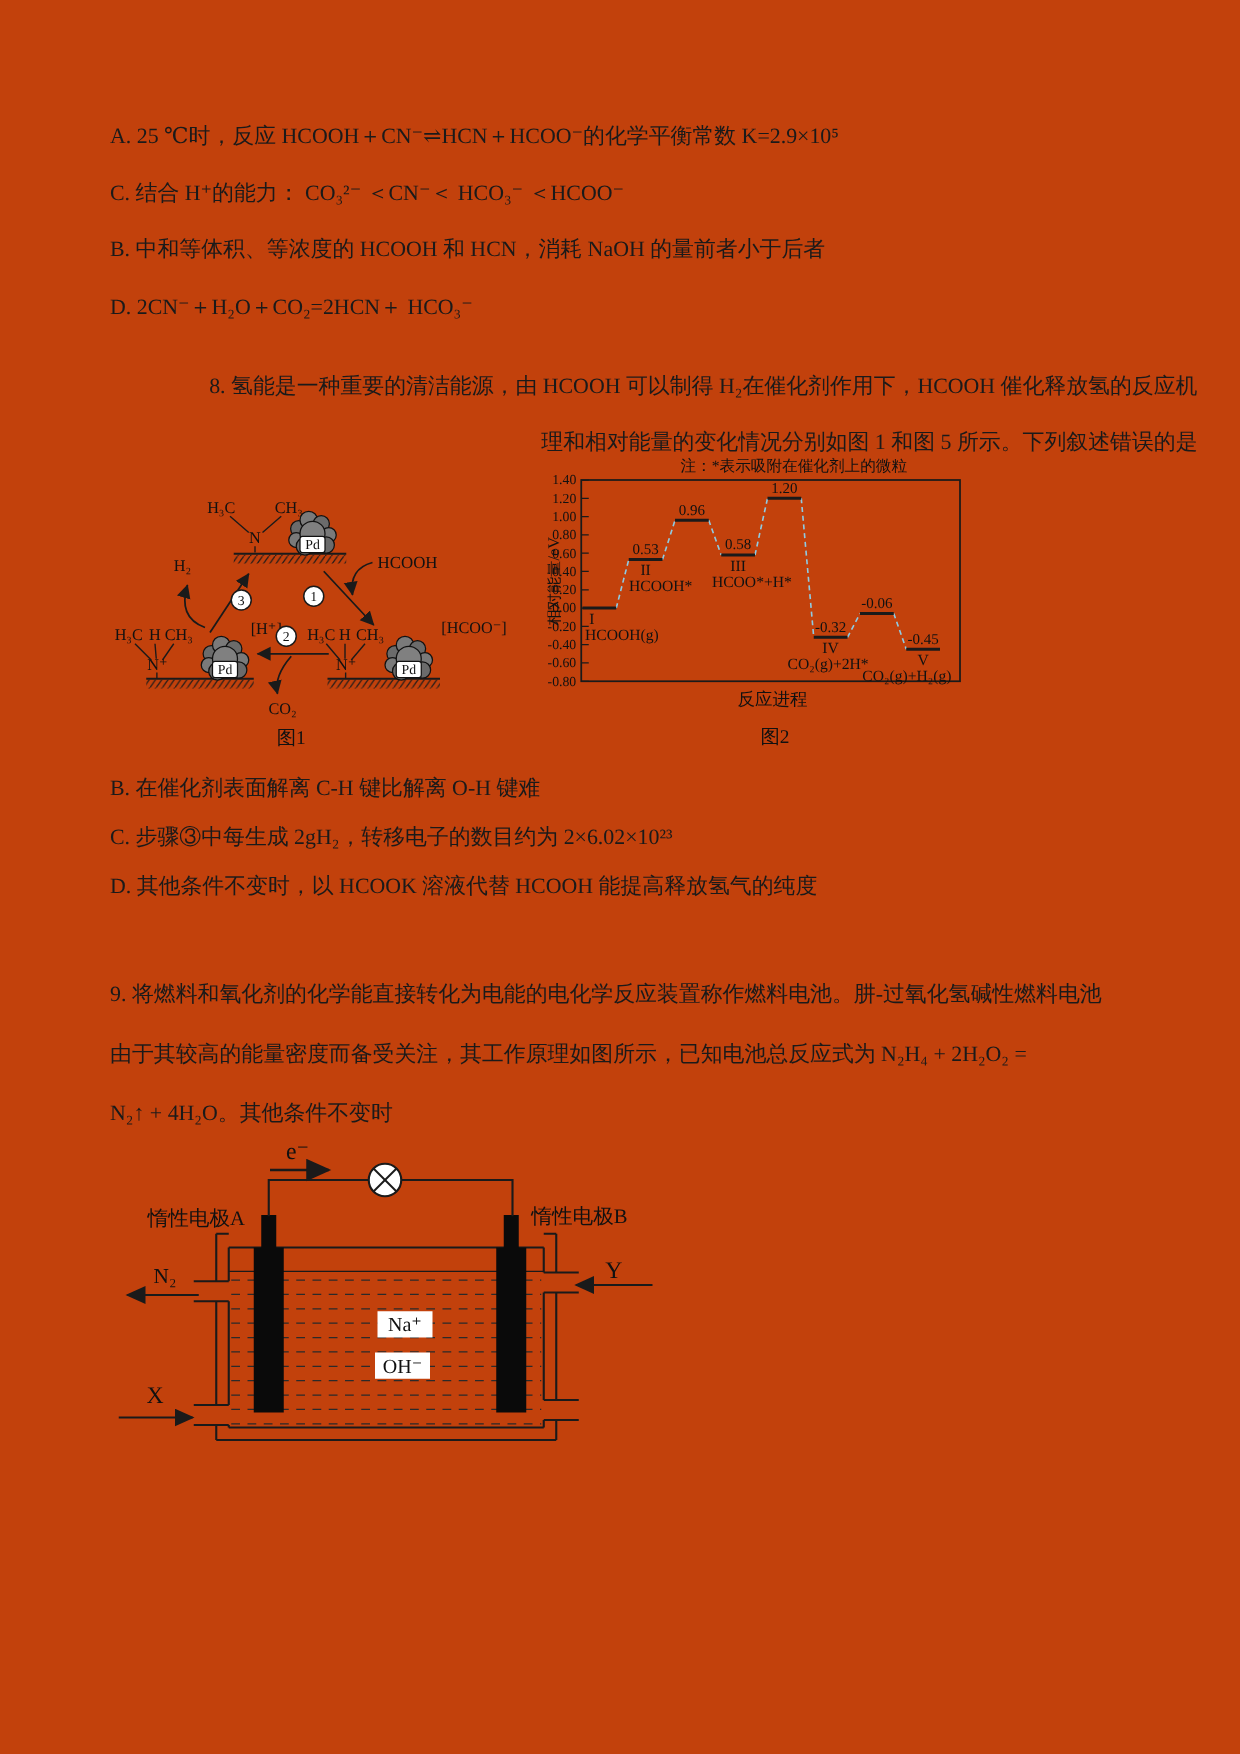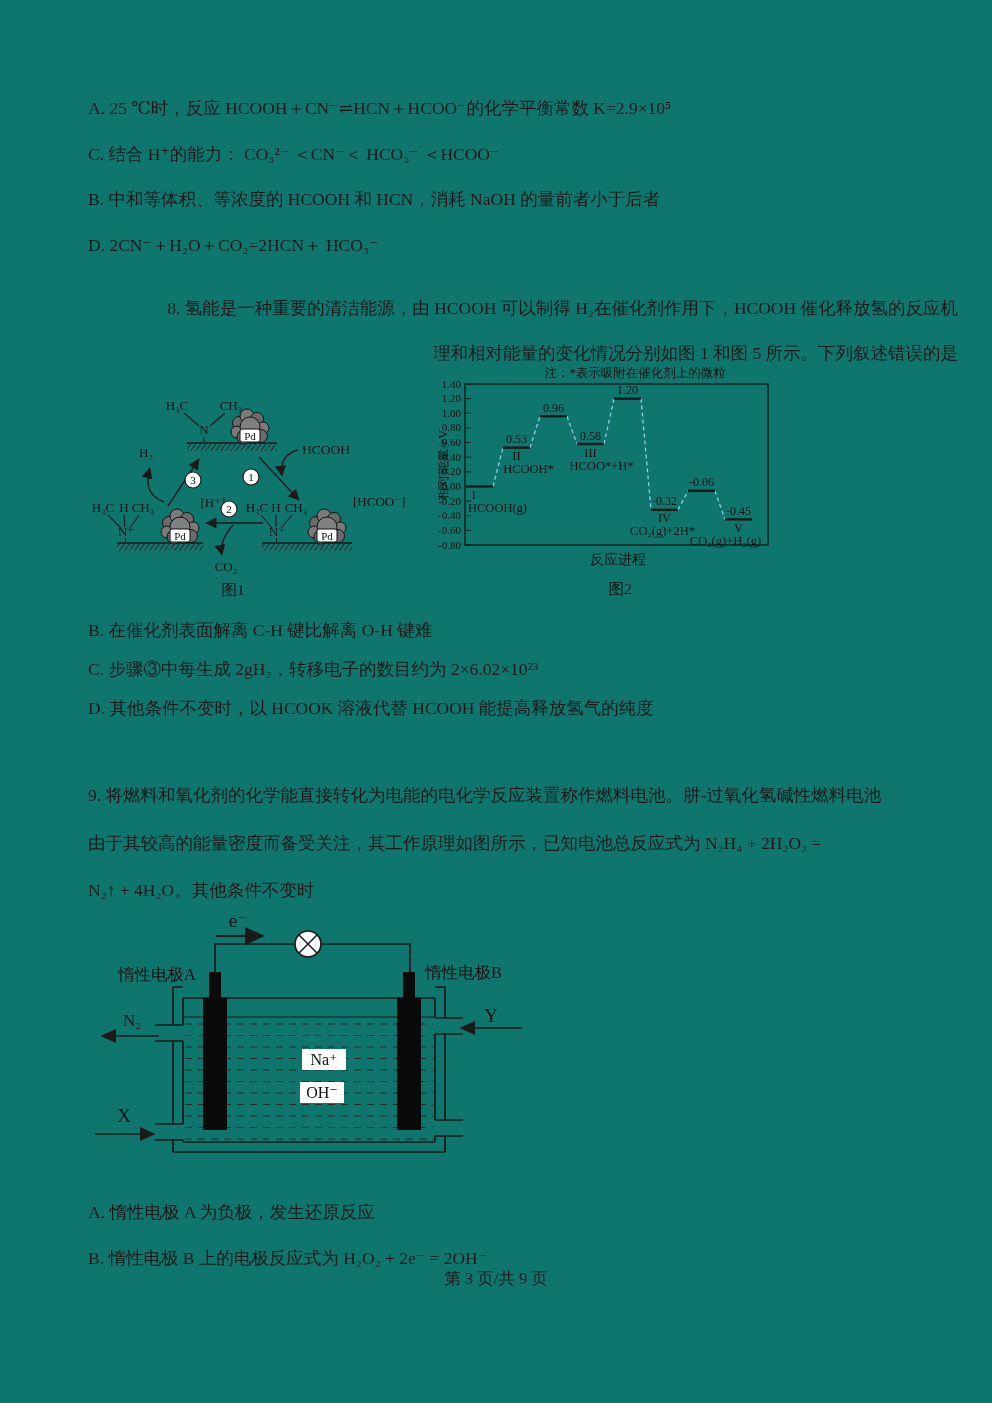--- a/index.html
+++ b/index.html
@@ -1,19 +1,19 @@
 <!DOCTYPE html>
 <html><head>
 <meta charset="utf-8">
 <style>
   html,body{margin:0;padding:0;background:#e8e8e8;}
   .page{
     position:relative;
     width:992px;height:1403px;
-    background:#0f766e;
+    background:#c2410c;
     font-family:"Liberation Serif","DejaVu Serif",serif;
     color:#1a1a1a;
     overflow:hidden;
     margin:0 auto;
   }
   .opts p, .stem p{margin:0;font-size:17.5px;line-height:24.5px;white-space:nowrap;}
   #q7-options{position:absolute;left:88px;top:96px;width:860px;}
   #q7-options p{margin-bottom:21px;}
   #q8-stem{position:absolute;left:88px;top:286px;width:870px;text-align:right;}
   #q8-stem p{line-height:45px;}
@@ -280,20 +280,15 @@
     <g stroke="#1a1a1a" stroke-width="1.6">
       <line x1="84" y1="141" x2="27" y2="141" marker-end="url(#arrc)"></line>
       <line x1="447" y1="133" x2="386" y2="133" marker-end="url(#arrc)"></line>
       <line x1="20" y1="239" x2="79" y2="239" marker-end="url(#arrc)"></line>
     </g>
     <text x="57" y="131" text-anchor="middle" font-size="17">N₂</text>
     <text x="416" y="127" text-anchor="middle" font-size="19">Y</text>
     <text x="49" y="227" text-anchor="middle" font-size="19">X</text>
   </svg>
 
-  <div id="q9-options" class="opts">
-    <p>A. 惰性电极 A 为负极，发生还原反应</p>
-    <p>B. 惰性电极 B 上的电极反应式为 H₂O₂ + 2e⁻ = 2OH⁻</p>
-  </div>
-
-  <div id="footer">第 3 页/共 9 页</div>
+
   <div id="watermark">123化学网，最大的化学资料库</div>
 </div>
 
 </body></html>

